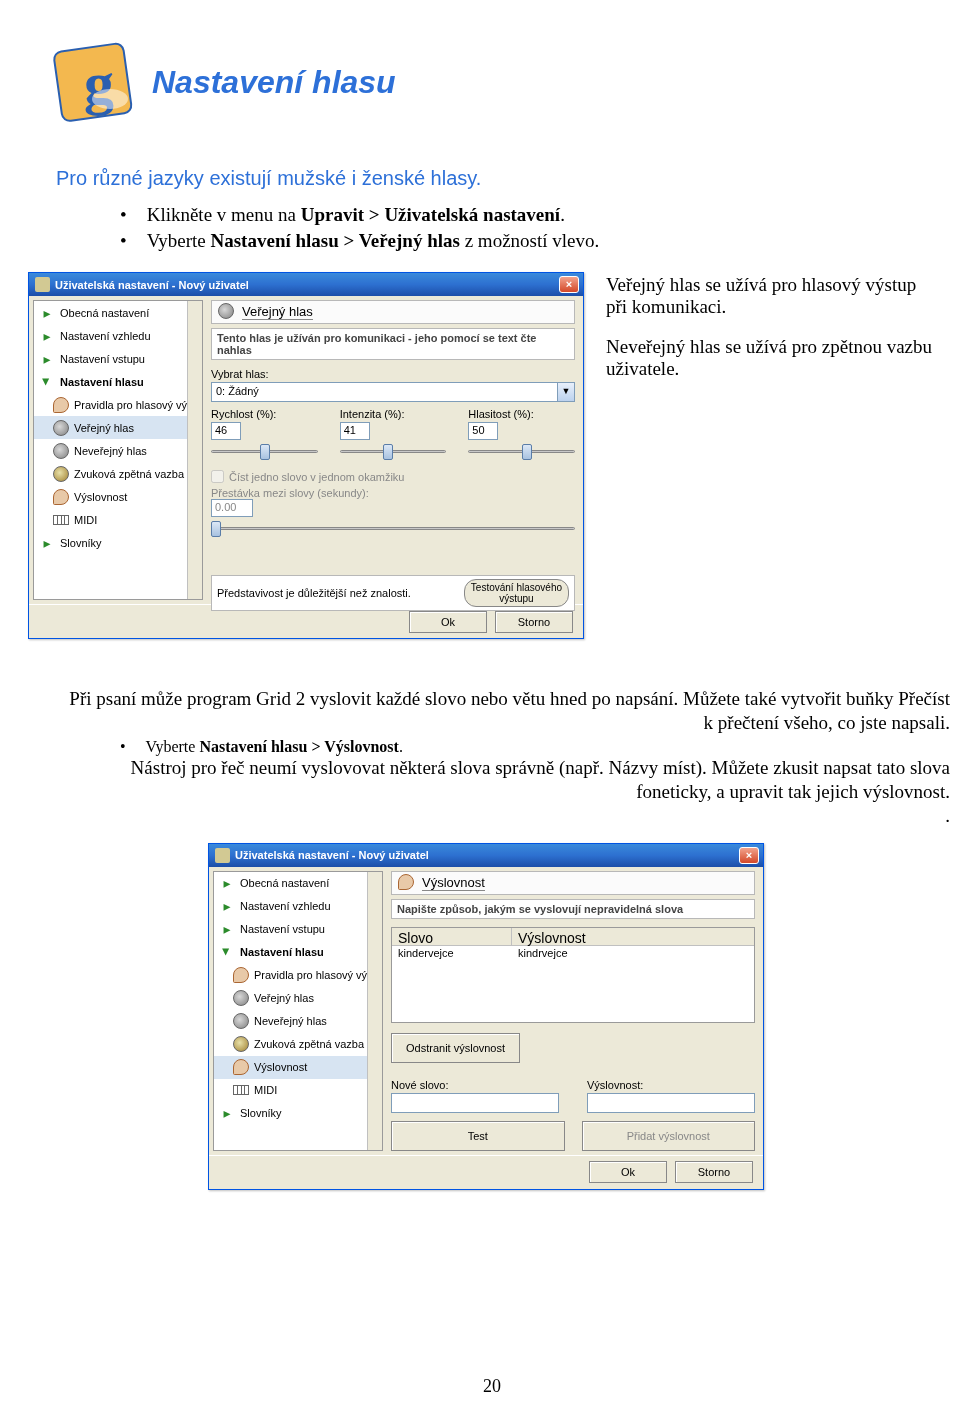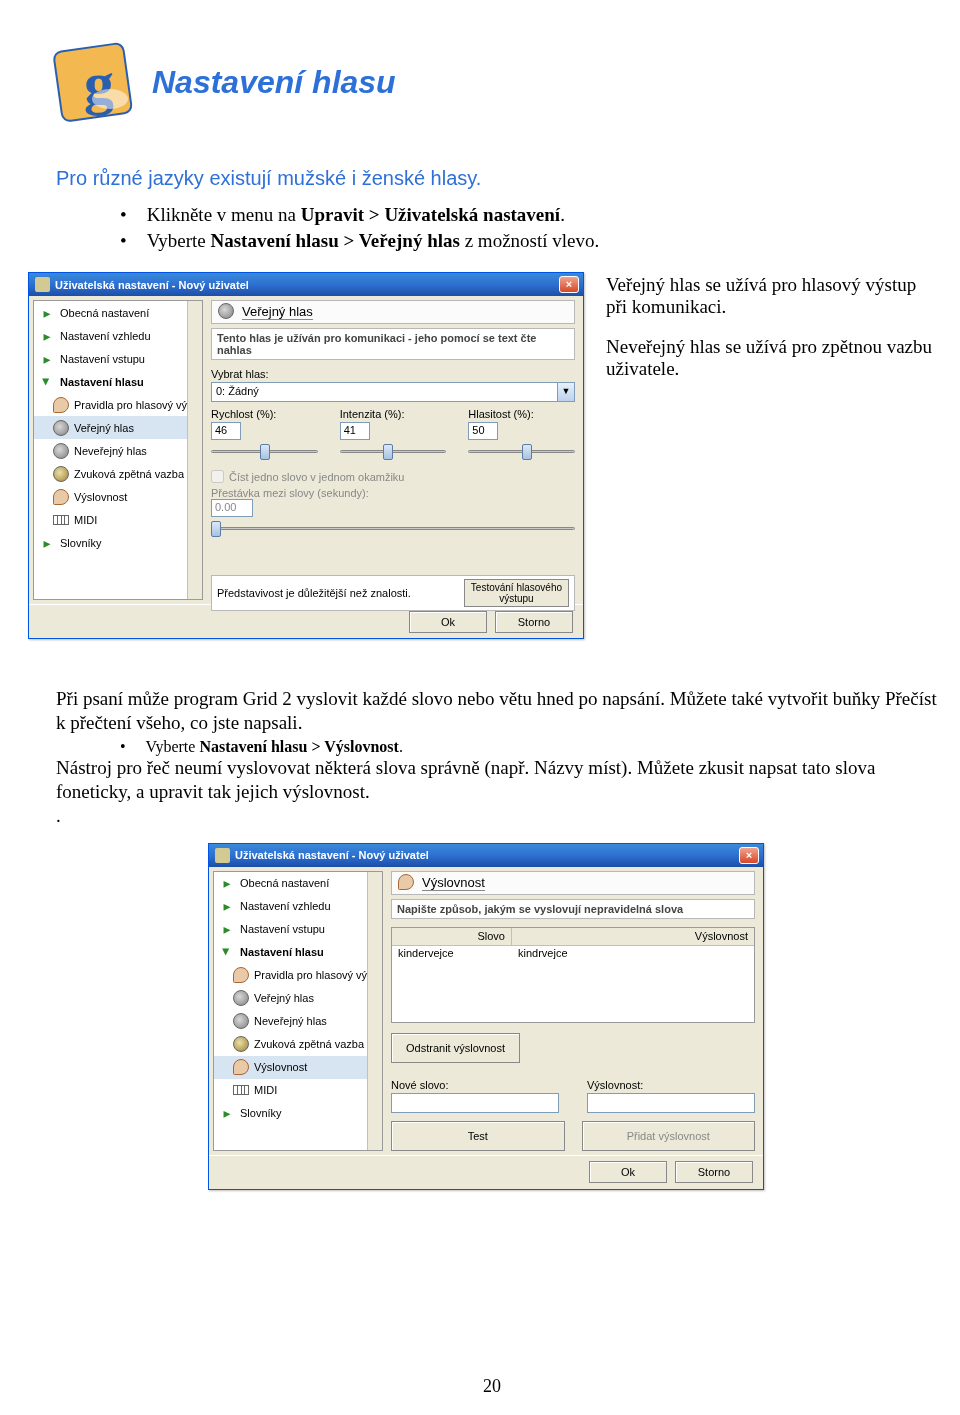--- a/index.html
+++ b/index.html
@@ -130,29 +130,29 @@
   .faded-lbl { color:#888; font-size:11px; }
   .small-input { background:#fff; border:1px solid #7f9db9; width:42px; height:18px; font-size:11px; padding:1px 3px; color:#888; }
   .quote-box { background:#fff; border:1px solid #b8b8b8; padding:3px 5px; font-size:11px; margin-top:38px; display:flex; align-items:center; }
   .quote-box span { flex:1; }
   .quote-btn { background:#ece9d8; border:1px solid #888; font-size:10px; padding:2px 6px; text-align:center; line-height:11px; cursor:pointer; }
   .dlg-footer { height: 34px; border-top: 1px solid #fff; display:flex; justify-content:flex-end; align-items:center; padding-right:10px; gap:8px; }
   .dlg-btn { background:#ece9d8; border:1px solid #888; box-shadow: inset 1px 1px 0 #fff; font-size:11px; width:78px; height:22px; text-align:center; line-height:20px; cursor:pointer; }
   ul.bullets2 { list-style: none; padding-left: 64px; margin: 0 0 0 0; }
   ul.bullets2 li { margin-bottom: 2px; }
   ul.bullets2 li::before { content: "•"; margin-right: 20px; }
-  .para { margin: 0 0 0 0; padding: 0 10px 0 56px; line-height: 1.28; font-size:19px; }
+  .para { margin: 0 0 0 0; padding: 0 10px 0 56px; line-height: 1.28; font-size:19px;text-align:right; }
   .para-tight { margin-top: -2px; }
   
   .dlg2-wrap { padding-left: 208px; margin-top: 14px; }
   .dlg2 { width: 556px; }
   .dlg2 .dlg-body { height: 288px; }
   .tbl-wrap { background:#fff; border:1px solid #9a9a9a; height:96px; margin-bottom:10px; }
   .tbl-head { display:flex; background:#ece9d8; border-bottom:1px solid #c0c0c0; height:18px; }
-  .tbl-head div { font-size:11px; padding:2px 6px; border-right:1px solid #c0c0c0;text-align:right; }
+  .tbl-head div { font-size:14px; padding:2px 6px; border-right:1px solid #c0c0c0; }
   .tbl-head div:first-child { width:120px; }
   .tbl-head div:last-child { flex:1; border-right:0; }
   .tbl-row { display:flex; height:17px; }
   .tbl-row div { font-size:11px; padding:1px 6px; }
   .tbl-row div:first-child { width:120px; }
   .tbl-row div:last-child { flex:1; }
   .dlg2-btn { background:#ece9d8; border:1px solid #888; box-shadow:inset 1px 1px 0 #fff; font-size:11px; height:30px; padding:0 14px; display:inline-flex; align-items:center; cursor:pointer; }
   .dlg2-btn.disabled { color:#888; }
   .input-row { display:flex; gap:28px; margin-top:16px; }
   .input-col { flex:1; }
@@ -310,21 +310,21 @@
             <span>Číst jedno slovo v jednom okamžiku</span>
           </div>
           <div class="faded-lbl">Přestávka mezi slovy (sekundy):</div>
           <div class="small-input">0.00</div>
           <div class="slider-track" style="margin-top:2px">
               <div class="bar"></div>
               <div class="thumb" style="left:0%"></div>
             </div>
           <div class="quote-box">
             <span>Představivost je důležitější než znalosti.</span>
-            <div class="quote-btn" style="white-space:pre-line;">Testování hlasového
+            <div class="quote-btn" style="white-space:pre-line;border-radius:12px;">Testování hlasového
 výstupu</div>
           </div>
         </div>
       </div>
       <div class="dlg-footer">
         <div class="dlg-btn">Ok</div>
         <div class="dlg-btn">Storno</div>
       </div>
     </div>
     <div style="width:22px"></div>

